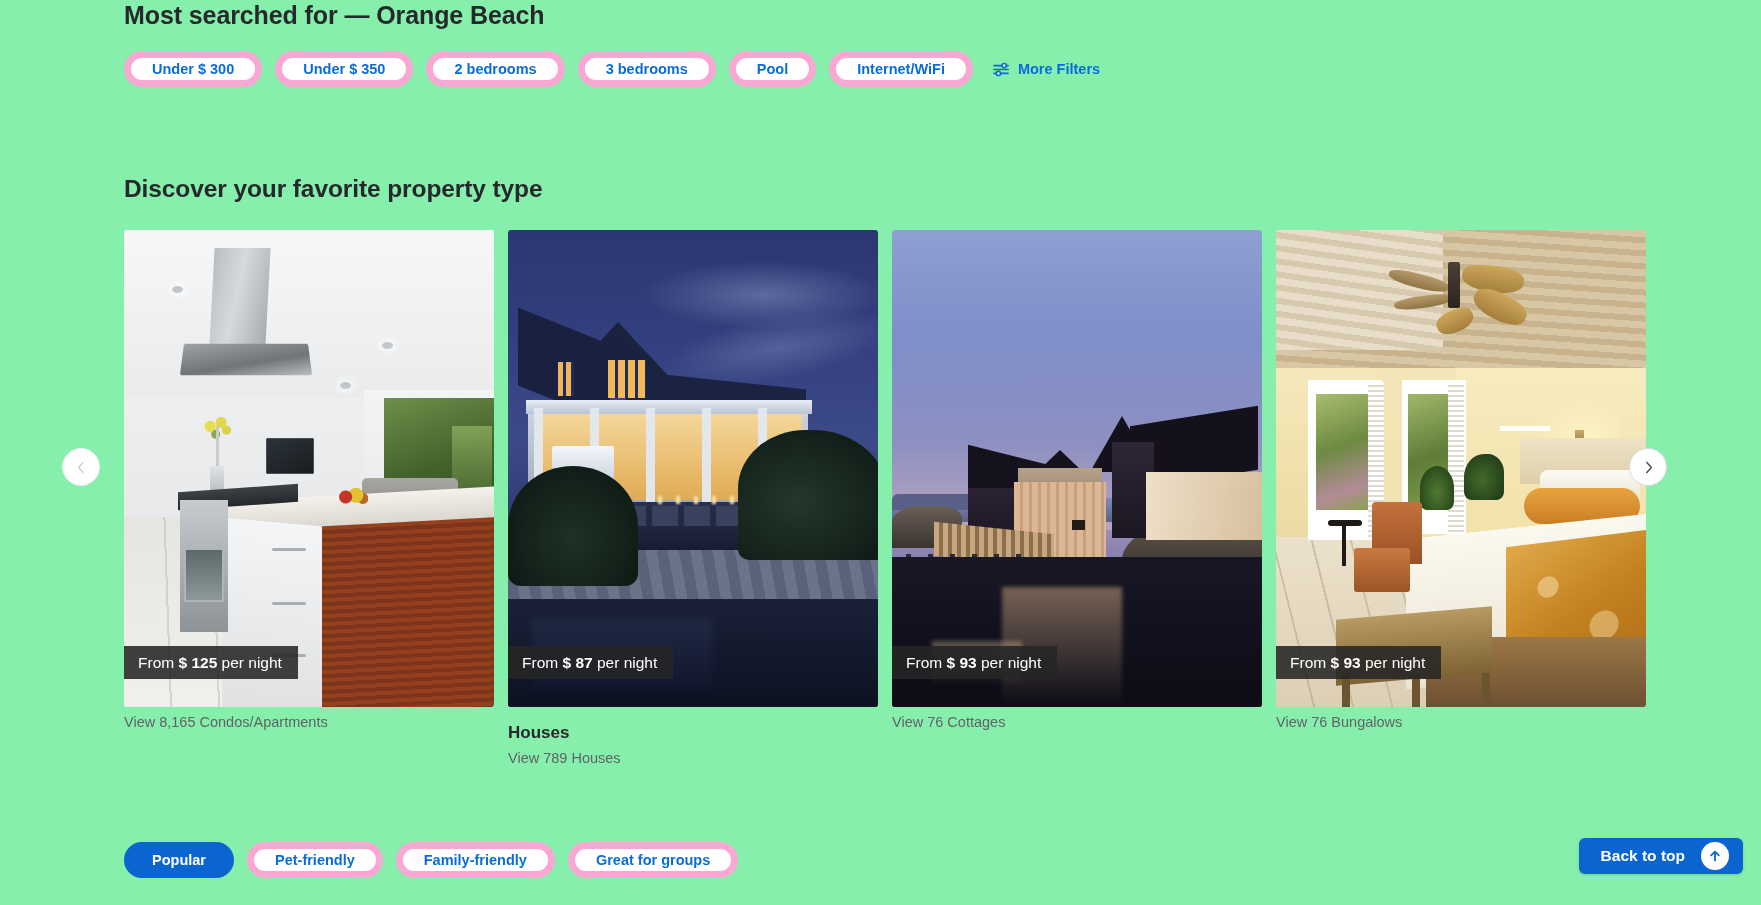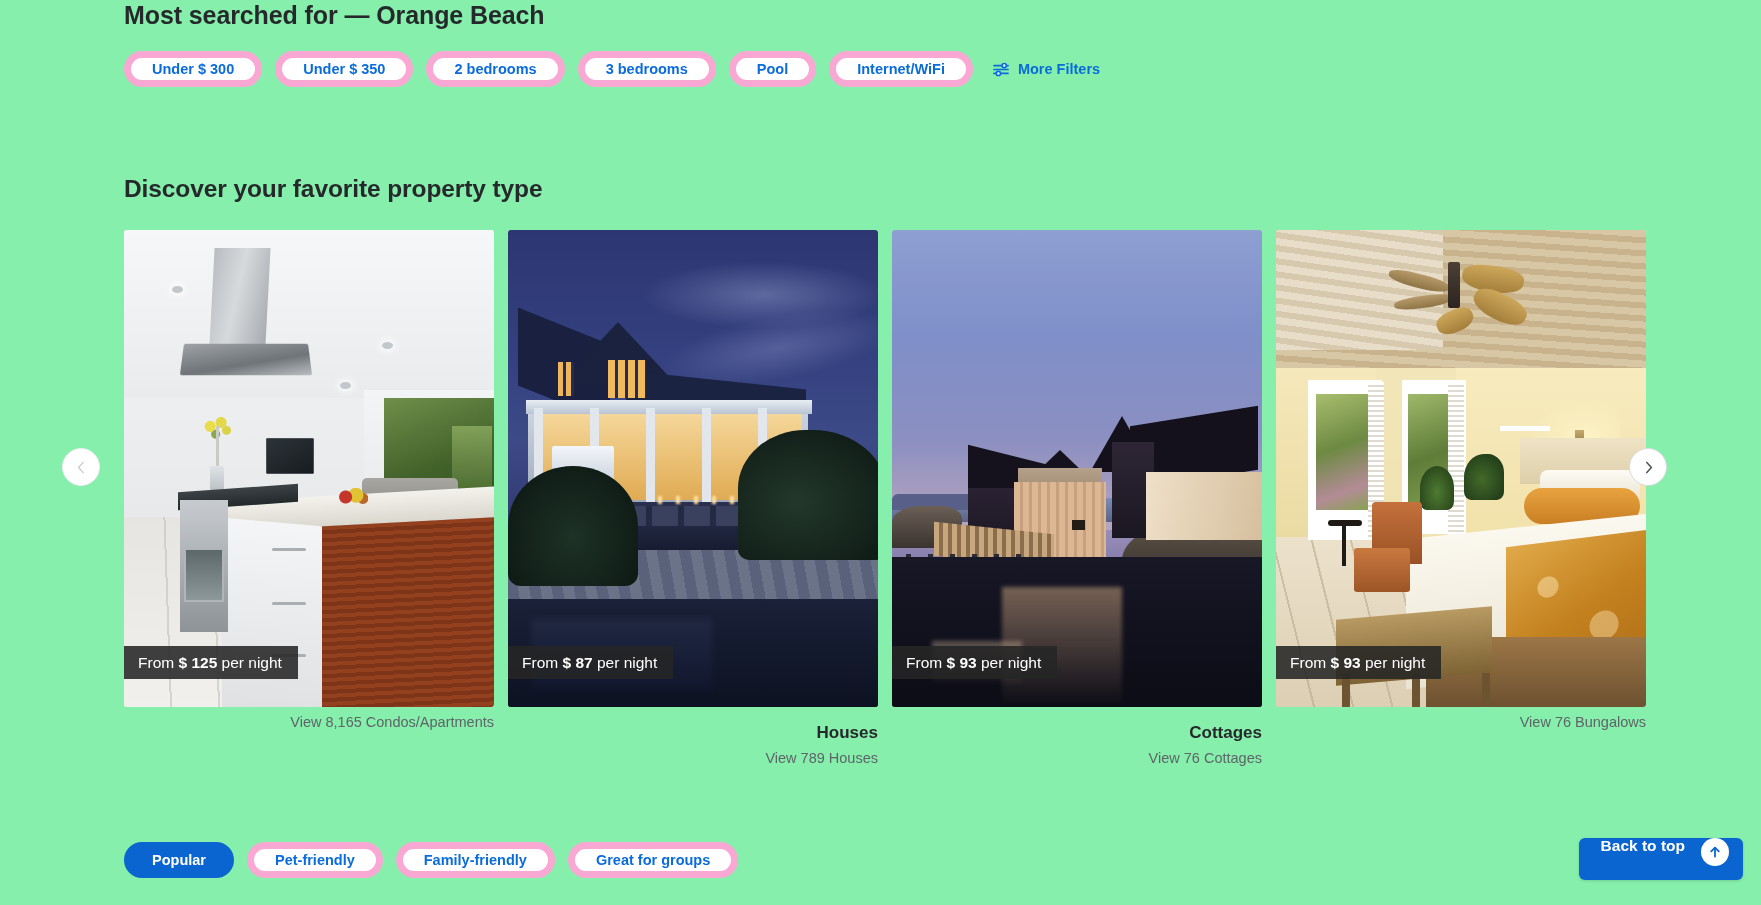--- a/index.html
+++ b/index.html
@@ -86,21 +86,20 @@
   .cards {
     position: relative;
     display: flex;
     gap: 14px;
     margin-top: 26px;
   }
   .card {
     width: 370px;
     flex: 0 0 370px;
     cursor: pointer;
-    text-align: right;
   }
   .card-media {
     position: relative;
     width: 370px;
     height: 477px;
     border-radius: 3px;
     overflow: hidden;
     background: #cfd3d7;
   }
   .photo { position: absolute; inset: 0; }
@@ -430,25 +429,25 @@
     width: 1500px;
   }
   .findbest .section-title { font-size: 25px; }
   .findbest .chip-row { margin-top: 22px; }
 
   
   .back-to-top {
     position: absolute;
     right: 18px;
     top: 838px;
-    height: 42px;
+    height: 36px;
     background: #0a65d1;
     border-radius: 6px;
     display: flex;
-    align-items: flex-start;
+    align-items: center;
     gap: 16px;
     padding: 0 14px 0 22px;
     cursor: pointer;
     box-shadow: 0 1px 3px rgba(0,0,0,.14);
   }
   .back-to-top .label {
     color: #ffffff;
     font-size: 15.5px;
     font-weight: 700;
     white-space: nowrap;
@@ -592,21 +591,20 @@
             <div class="ct-water"></div>
             <div class="ct-refl"></div>
             <div class="ct-refl2"></div>
           </div>
           <div class="price-badge">
             <span>From</span>
             <b>$ 93</b>
             <span>per night</span>
           </div>
         </div>
-        <div class="card-title">Cottages</div>
         <div class="card-sub">View 76 Cottages</div>
       </article>
 
       <article class="card">
         <div class="card-media">
           <div class="photo bungphoto">
             <div class="bg-wall-left"></div>
             <div class="bg-wall-right"></div>
             <div class="bg-ceiling"></div>
             <div class="bg-ceiling-light"></div>

